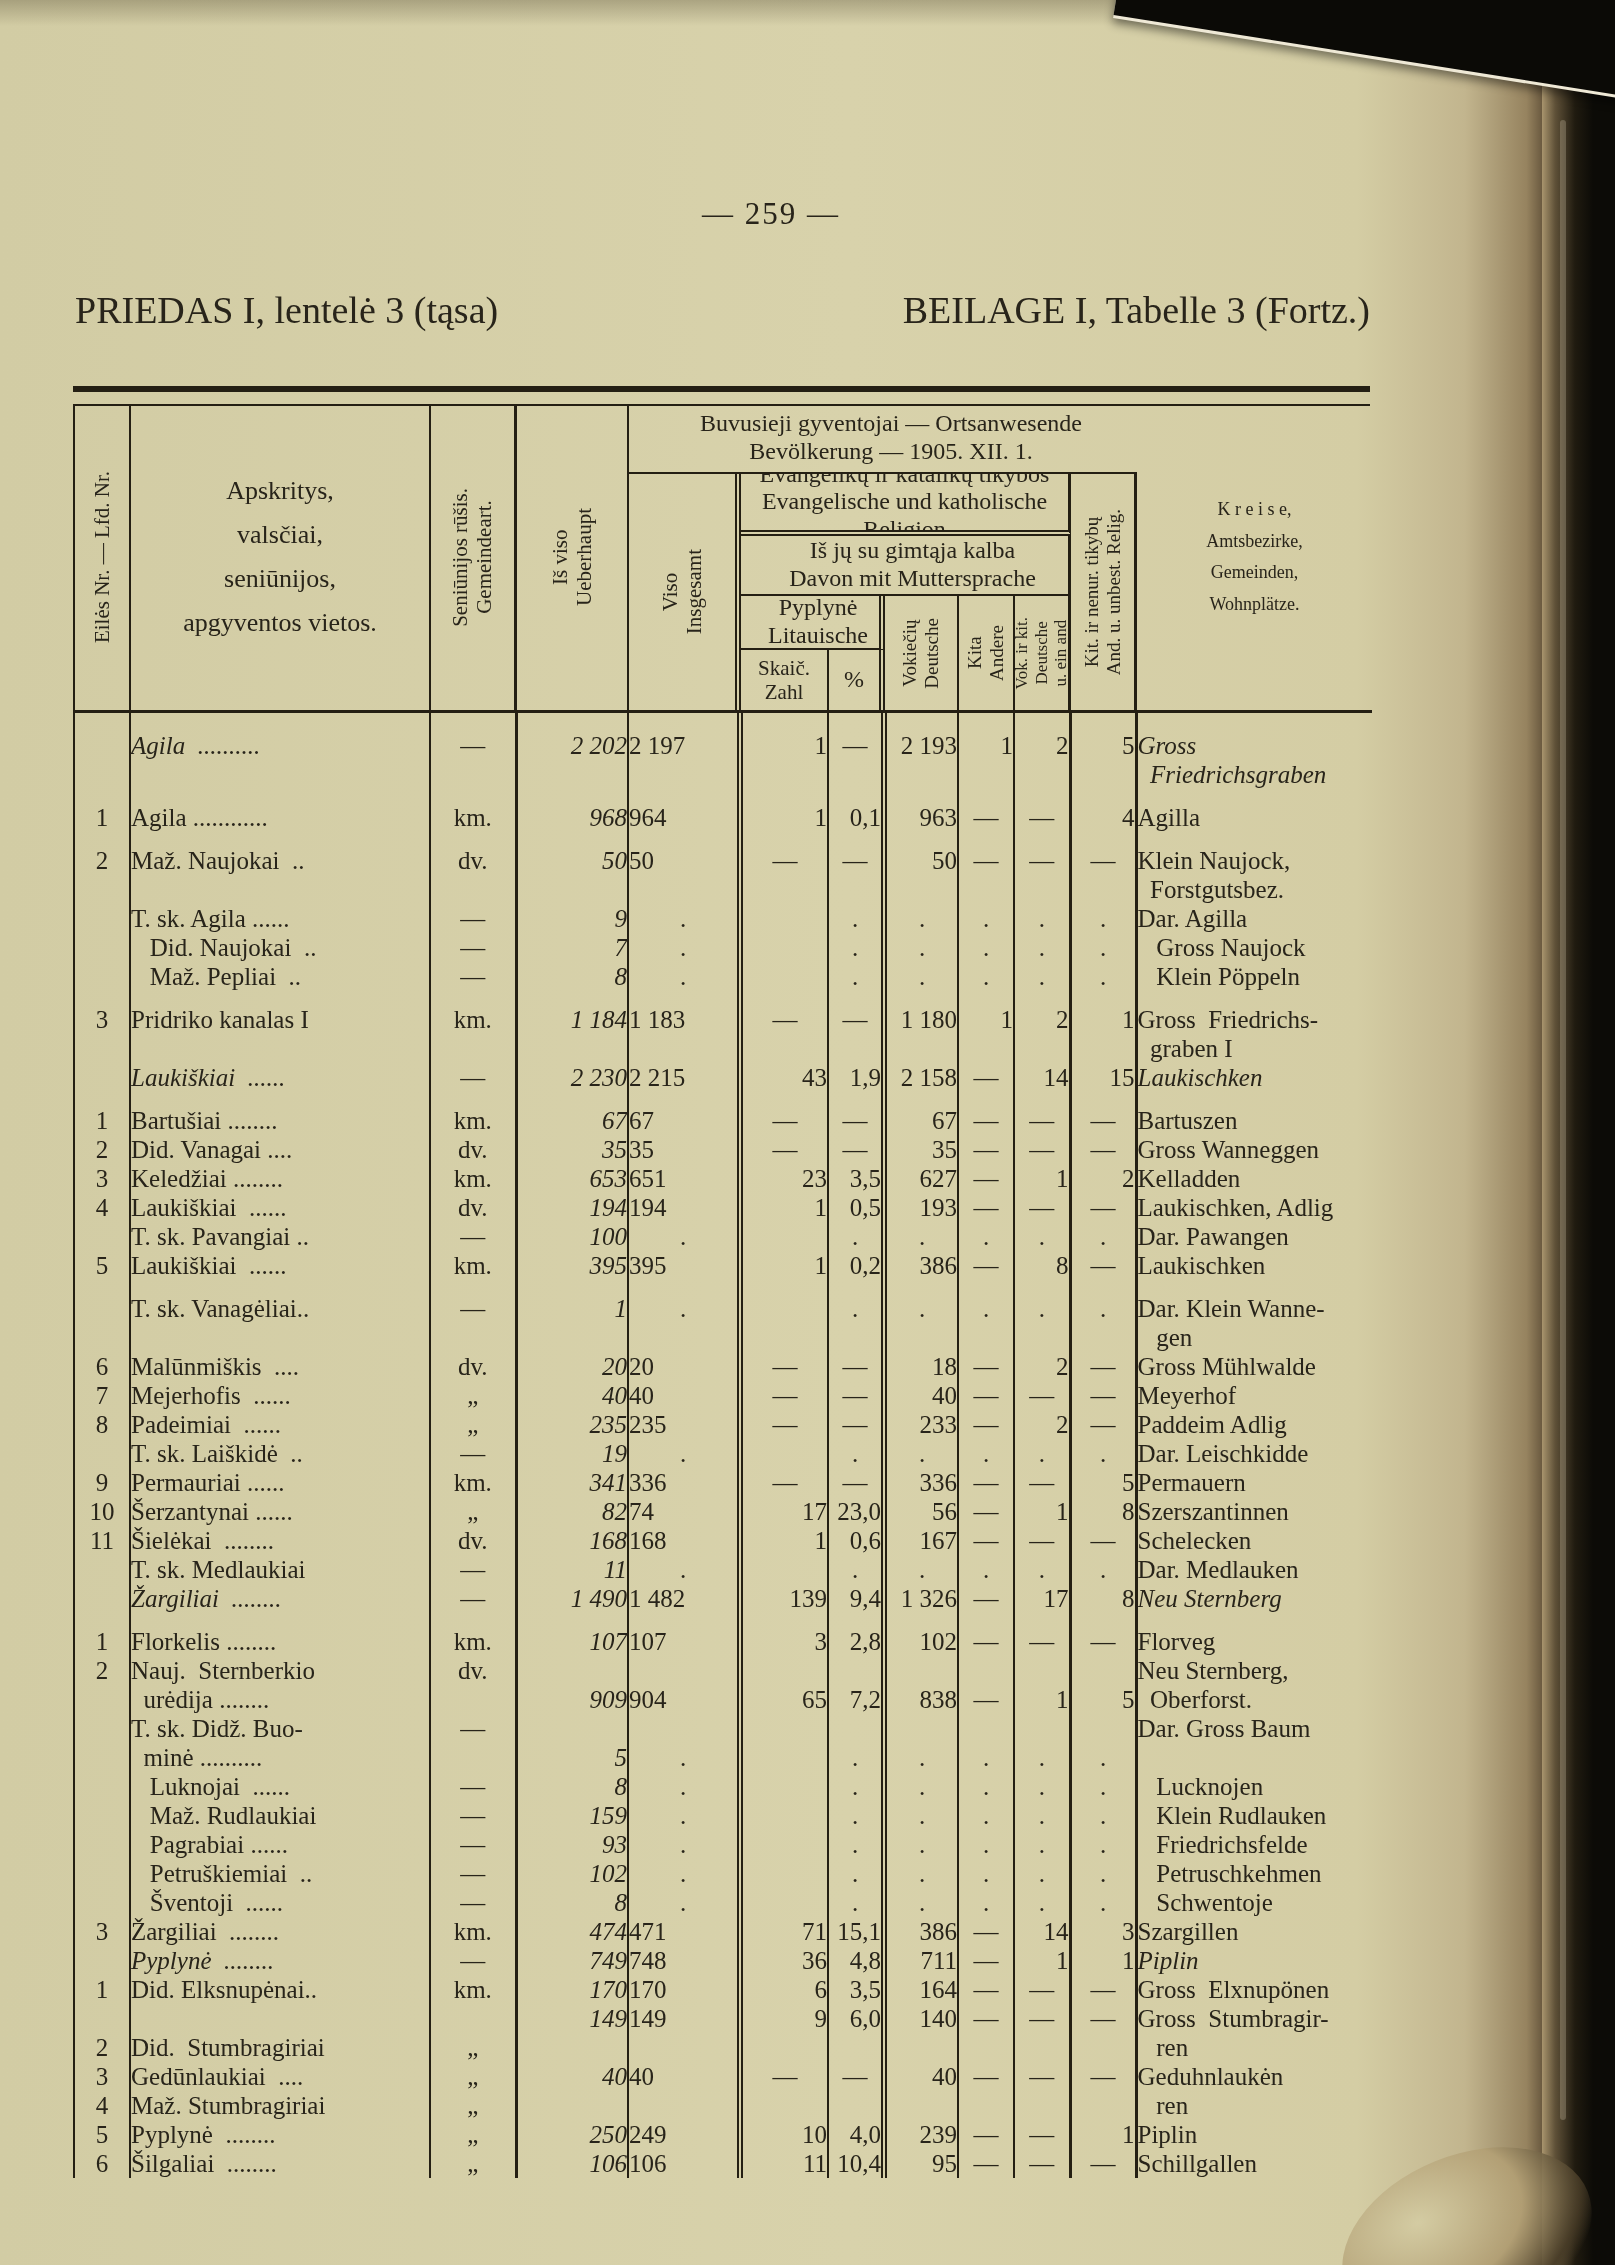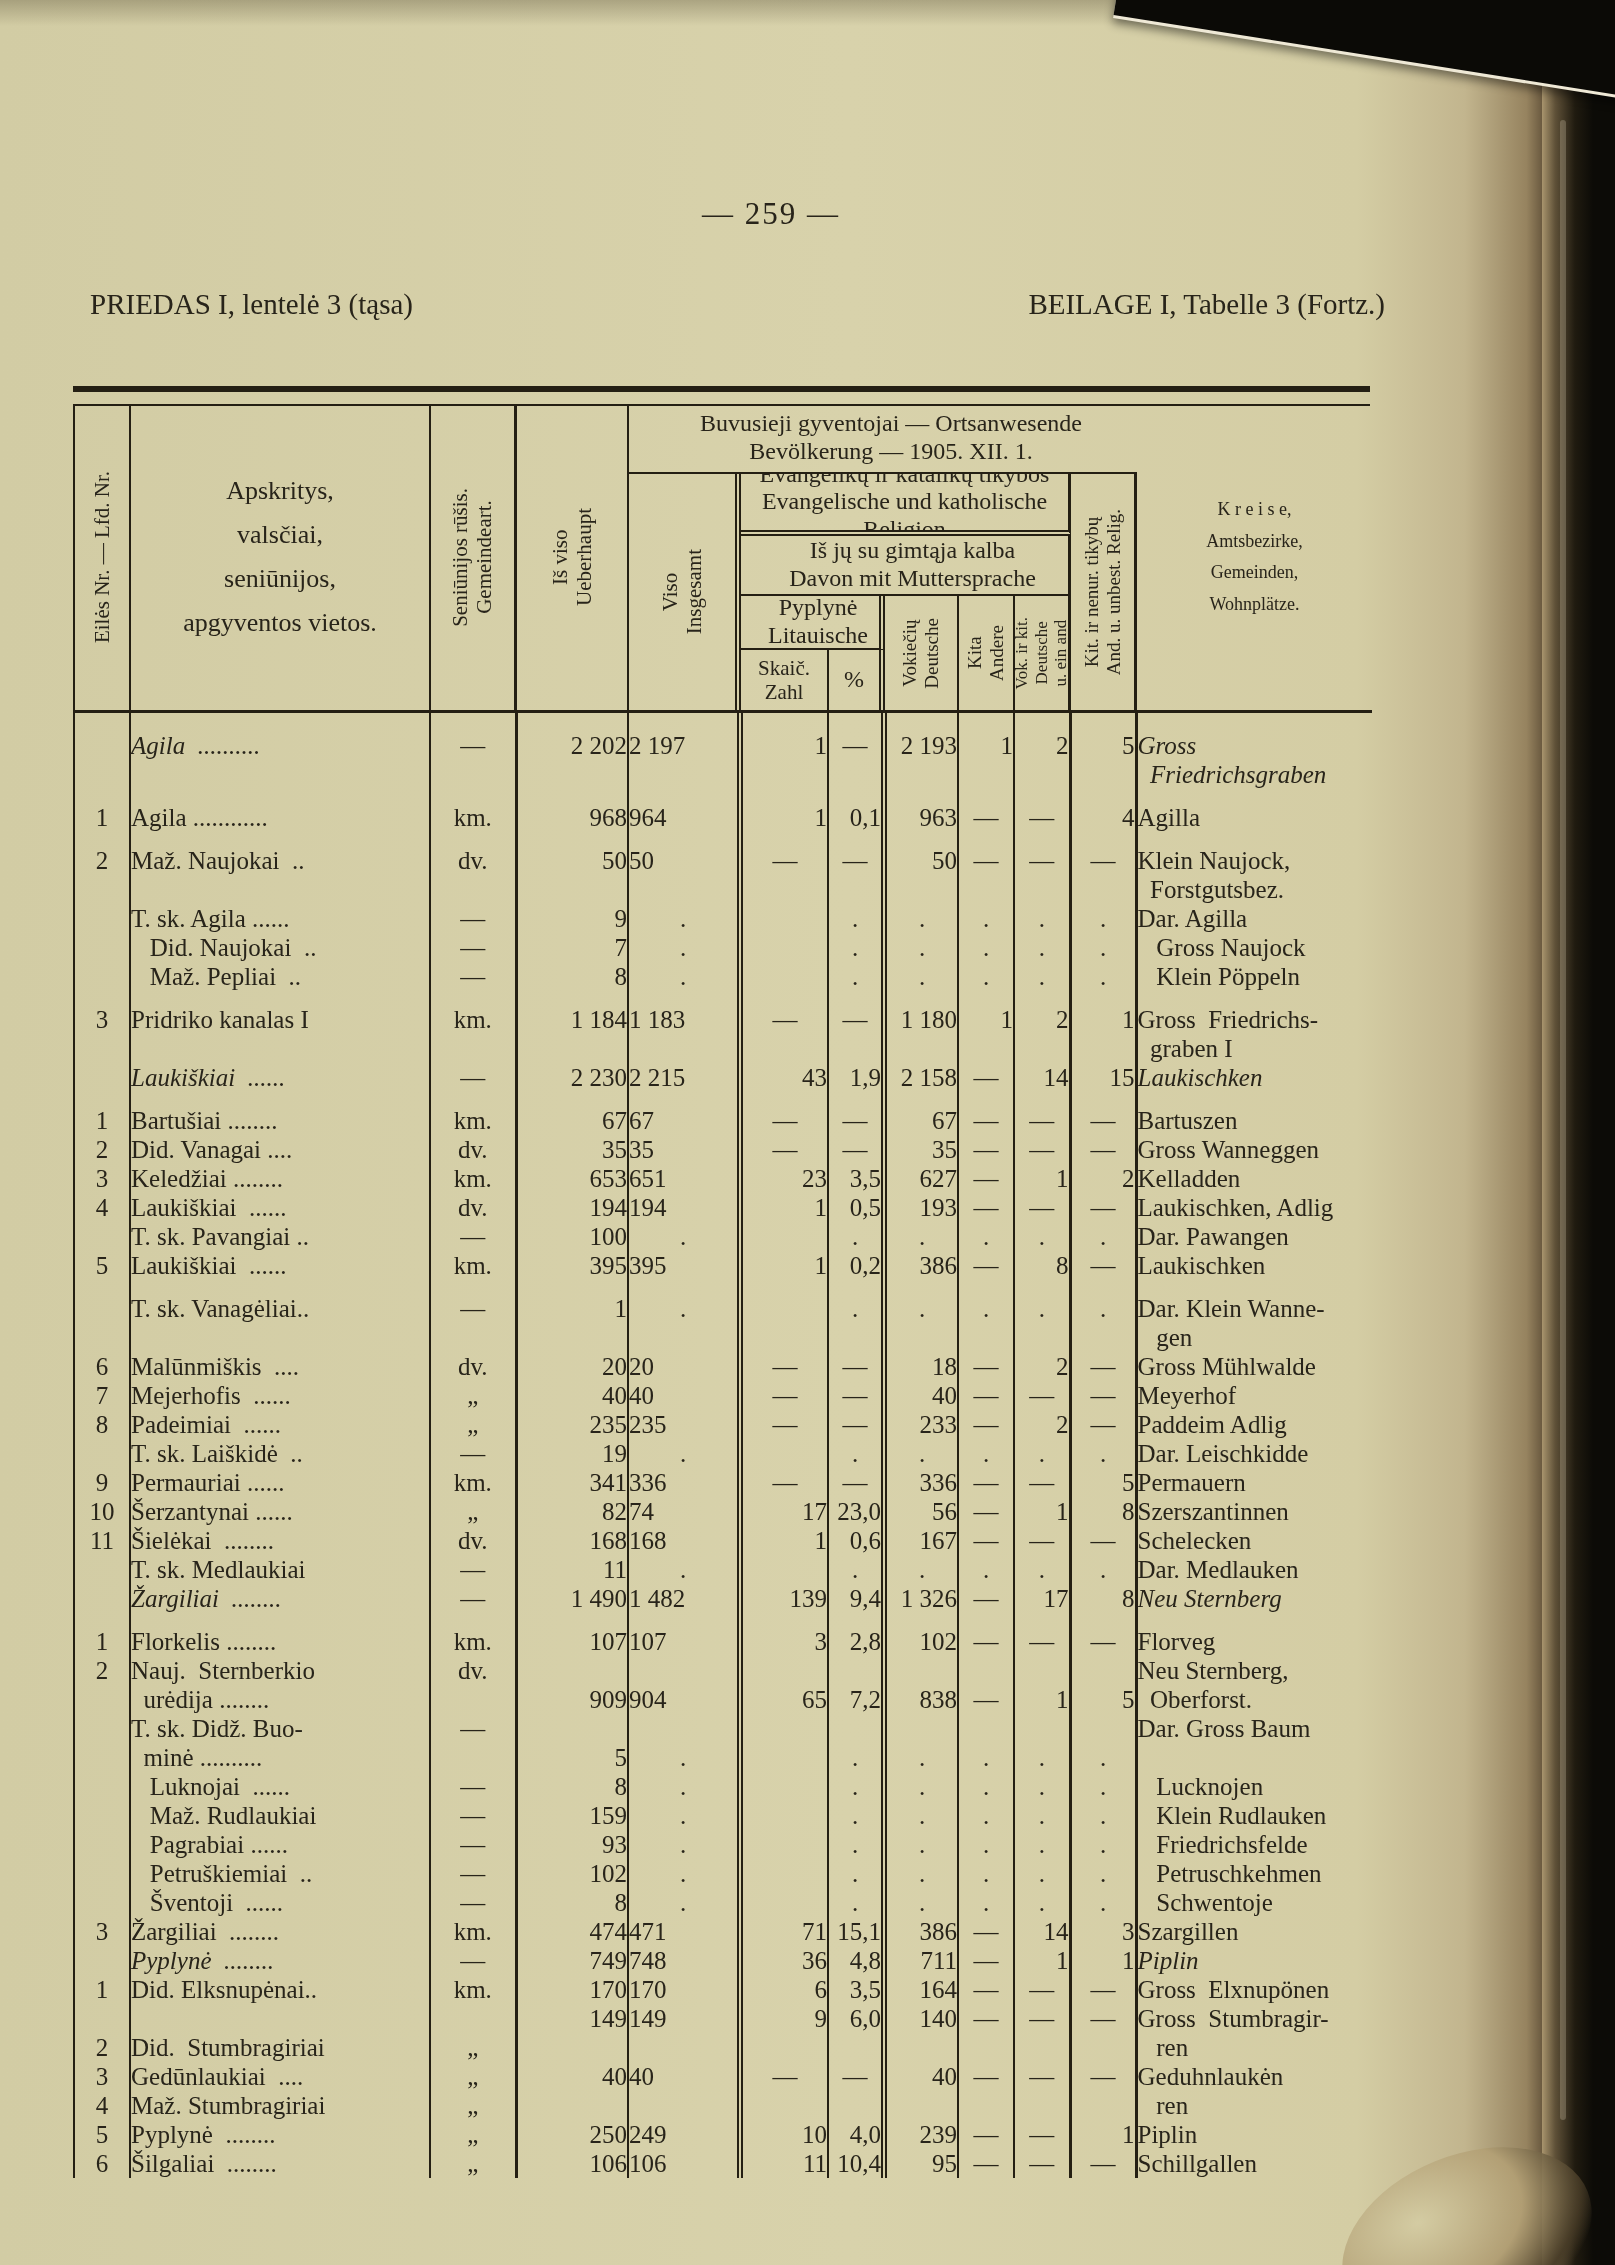--- a/index.html
+++ b/index.html
@@ -19,21 +19,21 @@
     background:linear-gradient(90deg,#a8946d 0%,#5f5138 18%,#201b10 45%,#0c0b07 70%);}
   .spine-hl{position:absolute;left:1560px;top:120px;width:6px;height:2000px;background:rgba(230,220,190,.25);border-radius:3px;}
   .corner{position:absolute;right:-70px;top:-130px;width:560px;height:190px;background:#0b0a06;
     transform:rotate(9deg);box-shadow:0 3px 0 #efe9d6,0 8px 10px rgba(0,0,0,.45);}
   .curl{position:absolute;right:18px;bottom:-60px;width:260px;height:170px;border-radius:50%;
     background:radial-gradient(ellipse at 35% 30%,#d5cda4 0%,#b3a075 45%,#483c27 70%,rgba(12,11,7,0) 78%);
     transform:rotate(-22deg);opacity:.9;}
 
   .page-num{position:absolute;top:196px;left:0;width:1542px;text-align:center;
     font-size:31px;letter-spacing:2px;}
-  .title-row{position:absolute;top:288px;left:90px;width:1295px;font-size:29px;}
+  .title-row{position:absolute;top:288px;left:75px;width:1295px;font-size:38px;}
   .title-row .tl{float:left;}
   .title-row .tr{float:right;}
 
   .rule-double{position:absolute;top:386px;left:73px;width:1297px;height:12px;
     border-top:6px solid #241f13;border-bottom:2px solid #241f13;}
 
   
   .thead{
     position:absolute;top:404px;left:73px;width:1297px;height:306px;
     display:grid;
@@ -59,21 +59,21 @@
   
   table.tb{
     position:absolute;top:713px;left:73px;width:1297px;
     border-collapse:collapse;table-layout:fixed;
     font-size:25px;line-height:29px;
   }
   table.tb td{vertical-align:top;padding:0;overflow:visible;}
   td.nr{text-align:center;border-right:2px solid #241f13;}
   td.lt{border-right:2px solid #241f13;padding-left:24px;}
   td.type{text-align:center;border-right:3px solid #241f13;}
-  td.isviso{text-align:right;padding-right:12px;border-right:2px solid #241f13;}
+  td.isviso{text-align:right;padding-right:12px;border-right:2px solid #241f13;font-style:italic;}
   td.viso{text-align:left;padding-right:12px;border-right:6px double #241f13;}
   td.skaic{text-align:right;padding-right:10px;border-right:2px solid #241f13;}
   td.pct{text-align:right;padding-right:6px;border-right:6px double #241f13;}
   td.vok{text-align:right;padding-right:8px;border-right:2px solid #241f13;}
   td.kita{text-align:right;padding-right:10px;border-right:2px solid #241f13;}
   td.vokkit{text-align:right;padding-right:10px;border-right:3px solid #241f13;}
   td.kit{text-align:right;padding-right:14px;border-right:3px solid #241f13;}
   td.de{padding-left:16px;}
   td div{white-space:pre;}
   td.sym{text-align:center;padding-right:0;}

